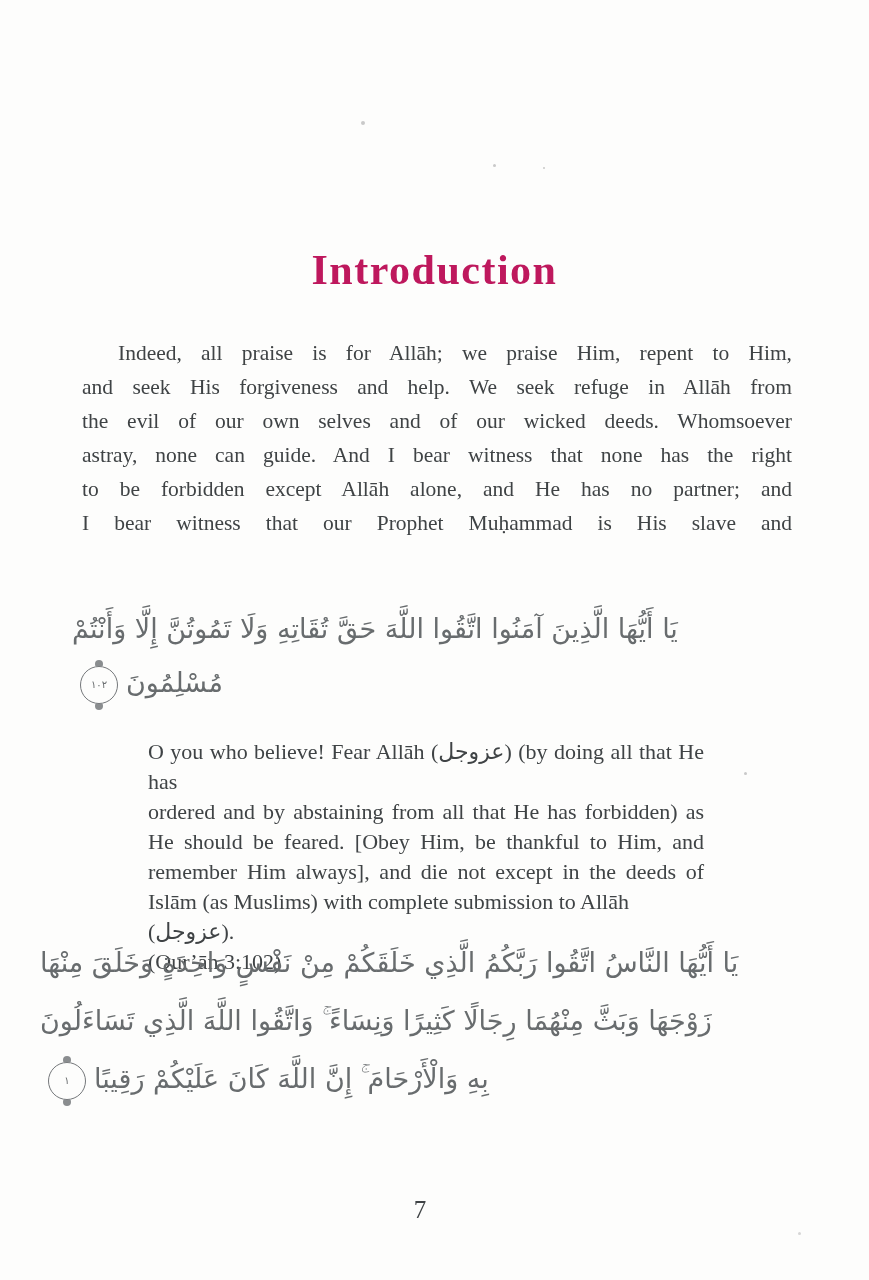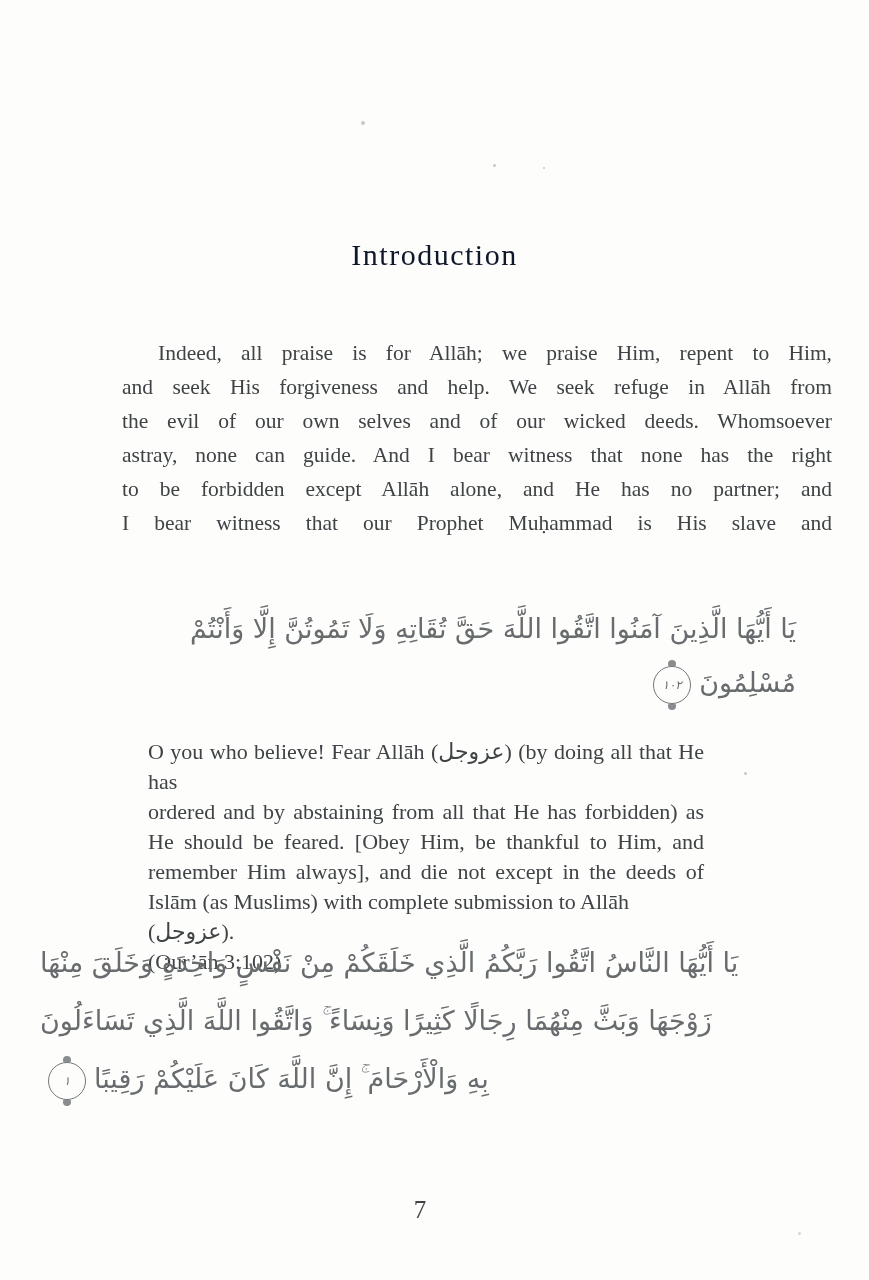--- a/index.html
+++ b/index.html
@@ -15,53 +15,52 @@
     overflow: hidden;
     font-family: "Liberation Serif", "DejaVu Sans", serif;
     color: #3f4345;
   }
   .page-title {
     position: absolute;
     top: 218px;
     left: 0;
     width: 100%;
     text-align: center;
-    font-size: 30px;
+    font-size: 42px;
     letter-spacing: 1.5px;
-    color: #0f172a;
-    font-weight: 400;
+    color: #be185d;
+    font-weight: 700;
   }
   .intro-paragraph {
     position: absolute;
     top: 336px;
     left: 82px;
     width: 710px;
     font-size: 21.5px;
     line-height: 34px;
     color: #3f4345;
-    margin-left: 40px;
   }
   .text-line {
     text-align: justify;
     text-align-last: justify;
   }
   .text-line.first-indent {
     text-indent: 36px;
   }
   .text-line.no-justify {
     text-align: left;
     text-align-last: left;
   }
   .arabic-block-1 {
     position: absolute;
     top: 602px;
-    left: 56px;
+    left: 72px;
     width: 740px;
     direction: rtl;
-    text-align: right;
+    text-align: left;
     font-family: "DejaVu Sans", sans-serif;
     color: #686c6e;
     font-size: 27px;
   }
   .arabic-block-1 .arabic-line-1 { line-height: 54px; }
   .arabic-block-1 .arabic-line-2 { line-height: 50px; margin-top: 2px; }
   .arabic-block-2 {
     position: absolute;
     top: 934px;
     left: 40px;
@@ -74,27 +73,26 @@
   }
   .arabic-block-2 .arabic-line { line-height: 58px; }
   .verse-ornament {
     display: inline-flex;
     align-items: center;
     justify-content: center;
     width: 36px;
     height: 36px;
     border: 1.5px solid #74777a;
     border-radius: 50%;
-    font-size: 12px;
+    font-size: 10px;
     line-height: 1;
     vertical-align: middle;
     margin: 0 8px;
     box-shadow: 0 -21px 0 -15px #8a8d8f, 0 21px 0 -15px #8a8d8f;
     color: #686c6e;
-    font-style: italic;
   }
   .translation-block {
     position: absolute;
     top: 737px;
     left: 148px;
     width: 556px;
     font-size: 22px;
     line-height: 30px;
     color: #3f4345;
   }

